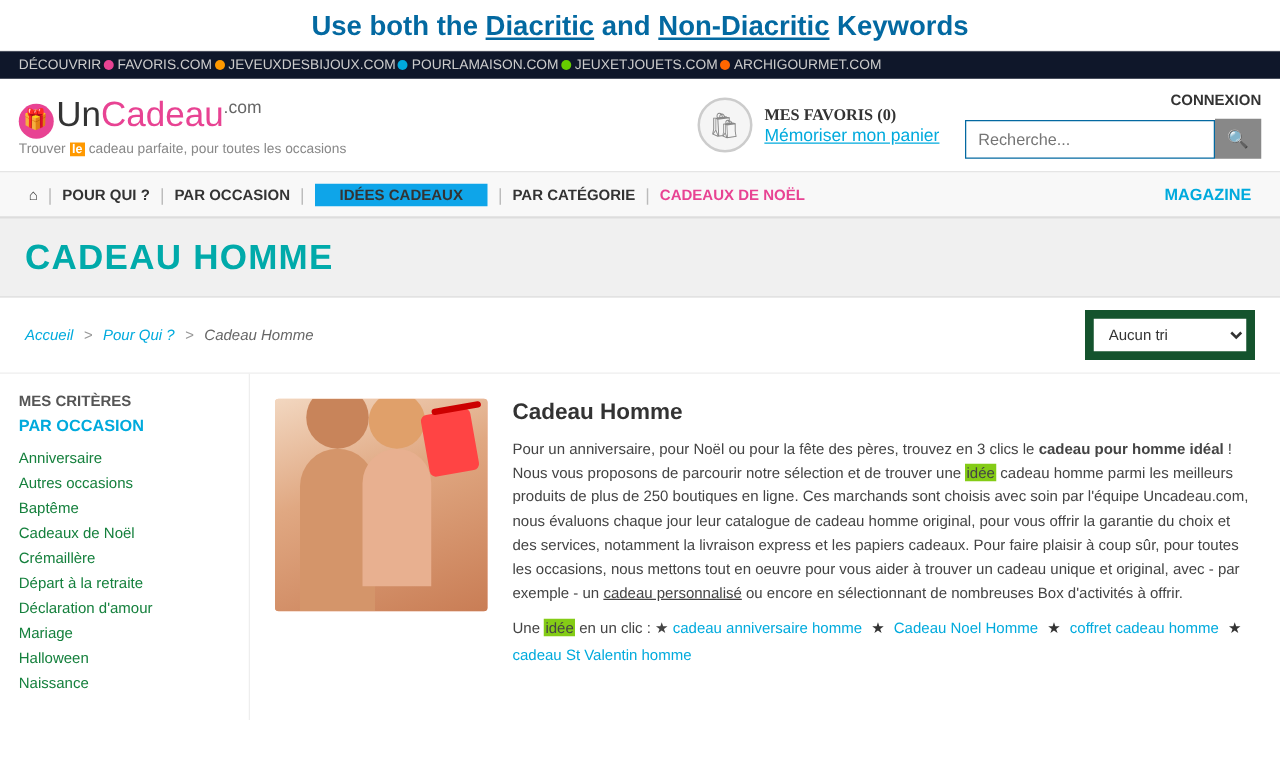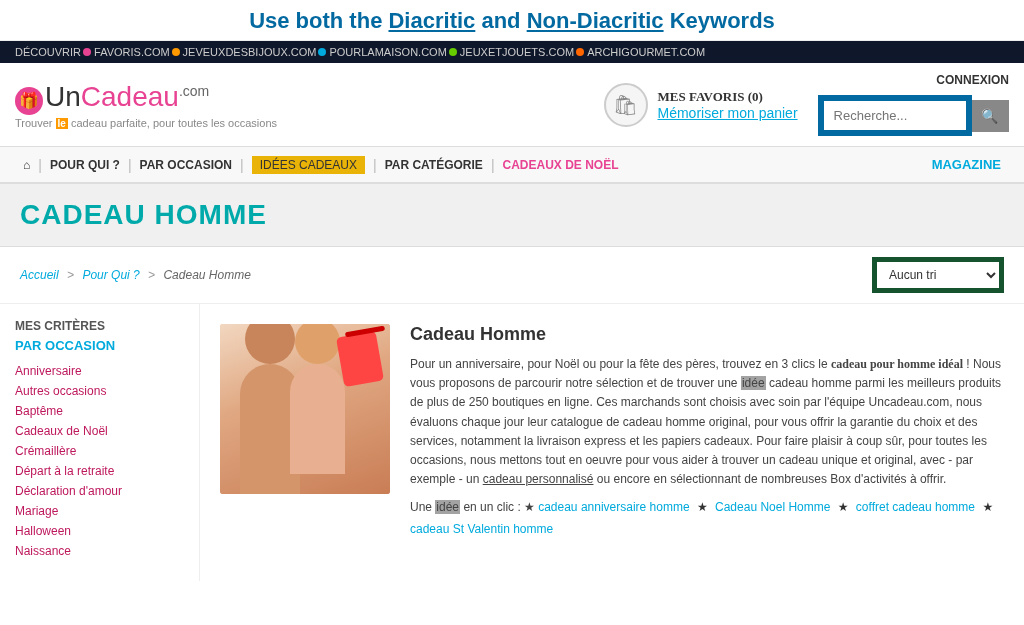--- a/index.html
+++ b/index.html
@@ -85,24 +85,24 @@
       border-radius: 50%;
       display: flex; align-items: center; justify-content: center;
       font-size: 20px; color: #888;
       background: #f5f5f5;
     }
     .favorites-title { font-weight: bold; color: #333; font-size: 13px; font-family: Liberation Serif, serif; }
     .favorites-sub { color: #00aadd; font-size: 14px; text-decoration: underline; cursor: pointer; }
 
     .search-area { display: flex; align-items: center; gap: 0; }
     .search-input {
-      border: 6px solid #0369a1;
+      border: 1px solid #0369a1;
       padding: 7px 10px;
       font-size: 13px;
-      width: 154px;
+      width: 200px;
       color: #aaa;
       outline: none;
     }
     .search-btn {
       background: #888;
       border: none;
       padding: 8px 10px;
       cursor: pointer;
       color: white;
       font-size: 14px;
@@ -125,21 +125,21 @@
     }
     .mainnav a {
       color: #333;
       text-decoration: none;
       font-size: 12px;
       font-weight: bold;
       padding: 10px 8px;
       display: inline-block;
     }
     .mainnav .separator { color: #bbb; font-size: 14px; }
-    .mainnav .idees { background: #eab308; padding: 2px 8px; font-weight: normal; color: #333; }
+    .mainnav .idees { background: #0ea5e9; padding: 2px 20px; font-weight: bold; color: #333; }
     .mainnav .noel { color: #e84393; font-weight: bold; }
     .mainnav .magazine { margin-left: auto; color: #00aadd; font-weight: bold; font-size: 13px; }
 
     
     .page-title-bar {
       background: #f0f0f0;
       padding: 15px 20px;
       border-bottom: 1px solid #ddd;
     }
     .page-title-bar h2 {
@@ -154,21 +154,21 @@
       padding: 10px 20px;
       display: flex;
       align-items: center;
       justify-content: space-between;
       border-bottom: 1px solid #eee;
     }
     .breadcrumb { font-size: 12px; color: #666; font-style: italic; }
     .breadcrumb a { color: #00aadd; text-decoration: none; }
     .breadcrumb .sep { color: #999; margin: 0 5px; }
     .sort-select {
-      border: 5px solid #14532d;
+      border: 7px solid #14532d;
       padding: 5px 8px;
       font-size: 12px;
       color: #333;
       background: white;
     }
 
     
     .main-content {
       display: flex;
       padding: 0;
@@ -193,21 +193,21 @@
       color: #00aadd;
       margin-bottom: 8px;
       margin-top: 5px;
     }
     .sidebar ul {
       list-style: none;
       padding: 0;
     }
     .sidebar ul li {
       padding: 3px 0;
-      color: #be185d;
+      color: #15803d;
       font-size: 12px;
       cursor: pointer;
     }
 
     
     .content-area {
       flex: 1;
       padding: 20px;
     }
     .product-intro {
@@ -238,22 +238,22 @@
       color: #333;
       margin-bottom: 10px;
     }
     .product-text p {
       font-size: 12px;
       color: #444;
       line-height: 1.6;
       margin-bottom: 8px;
     }
     .product-text a { color: #00aadd; text-decoration: none; }
-    .highlight-bold { font-weight: bold; font-family: Liberation Serif, serif; }
-    .highlight-yellow { background: #a3a3a3; padding: 0 1px; }
+    .highlight-bold { font-weight: bold; }
+    .highlight-yellow { background: #84cc16; padding: 0 1px; }
     .underline-link { text-decoration: underline !important; color: #444 !important; }
 
     
     .bottom-links {
       font-size: 12px;
       color: #444;
       line-height: 1.8;
     }
     .bottom-links a {
       color: #00aadd;

